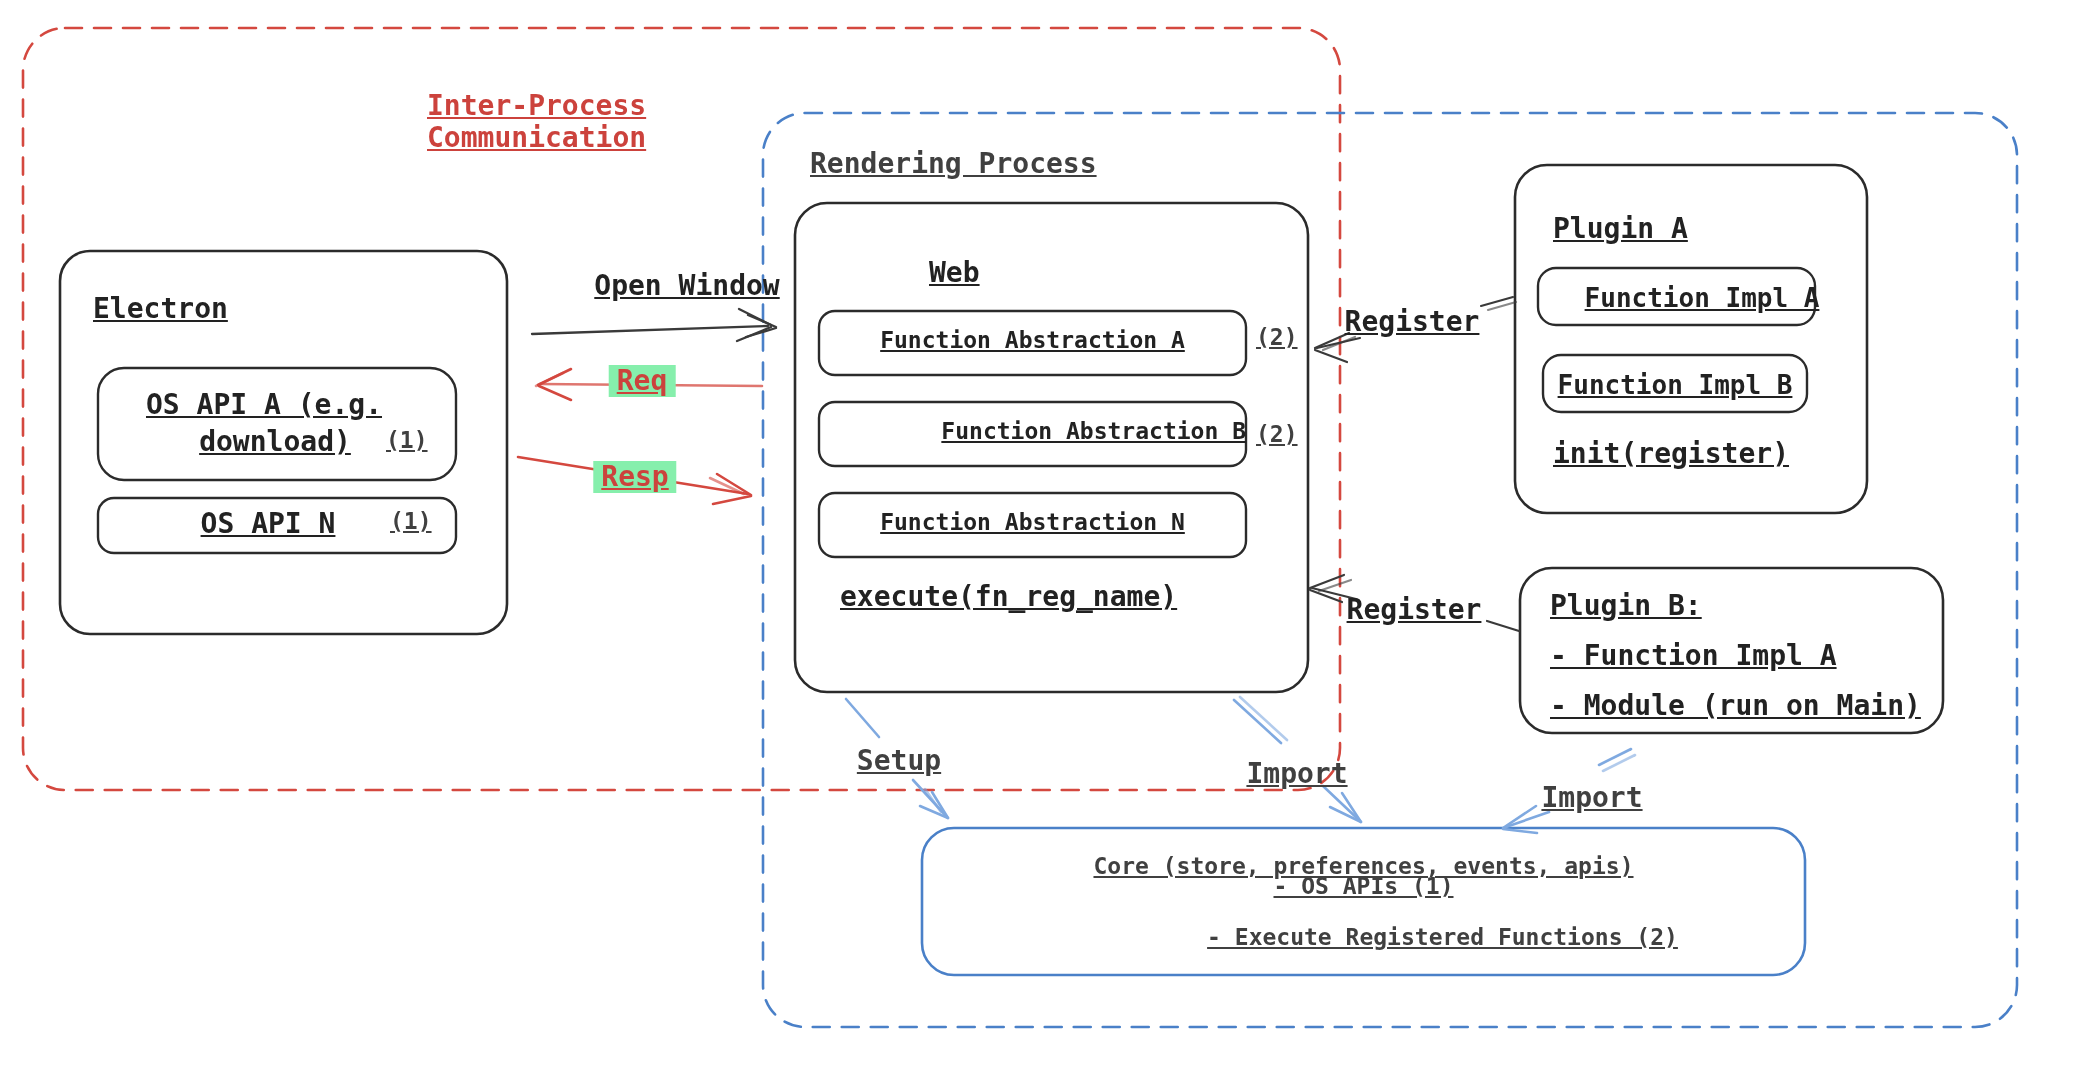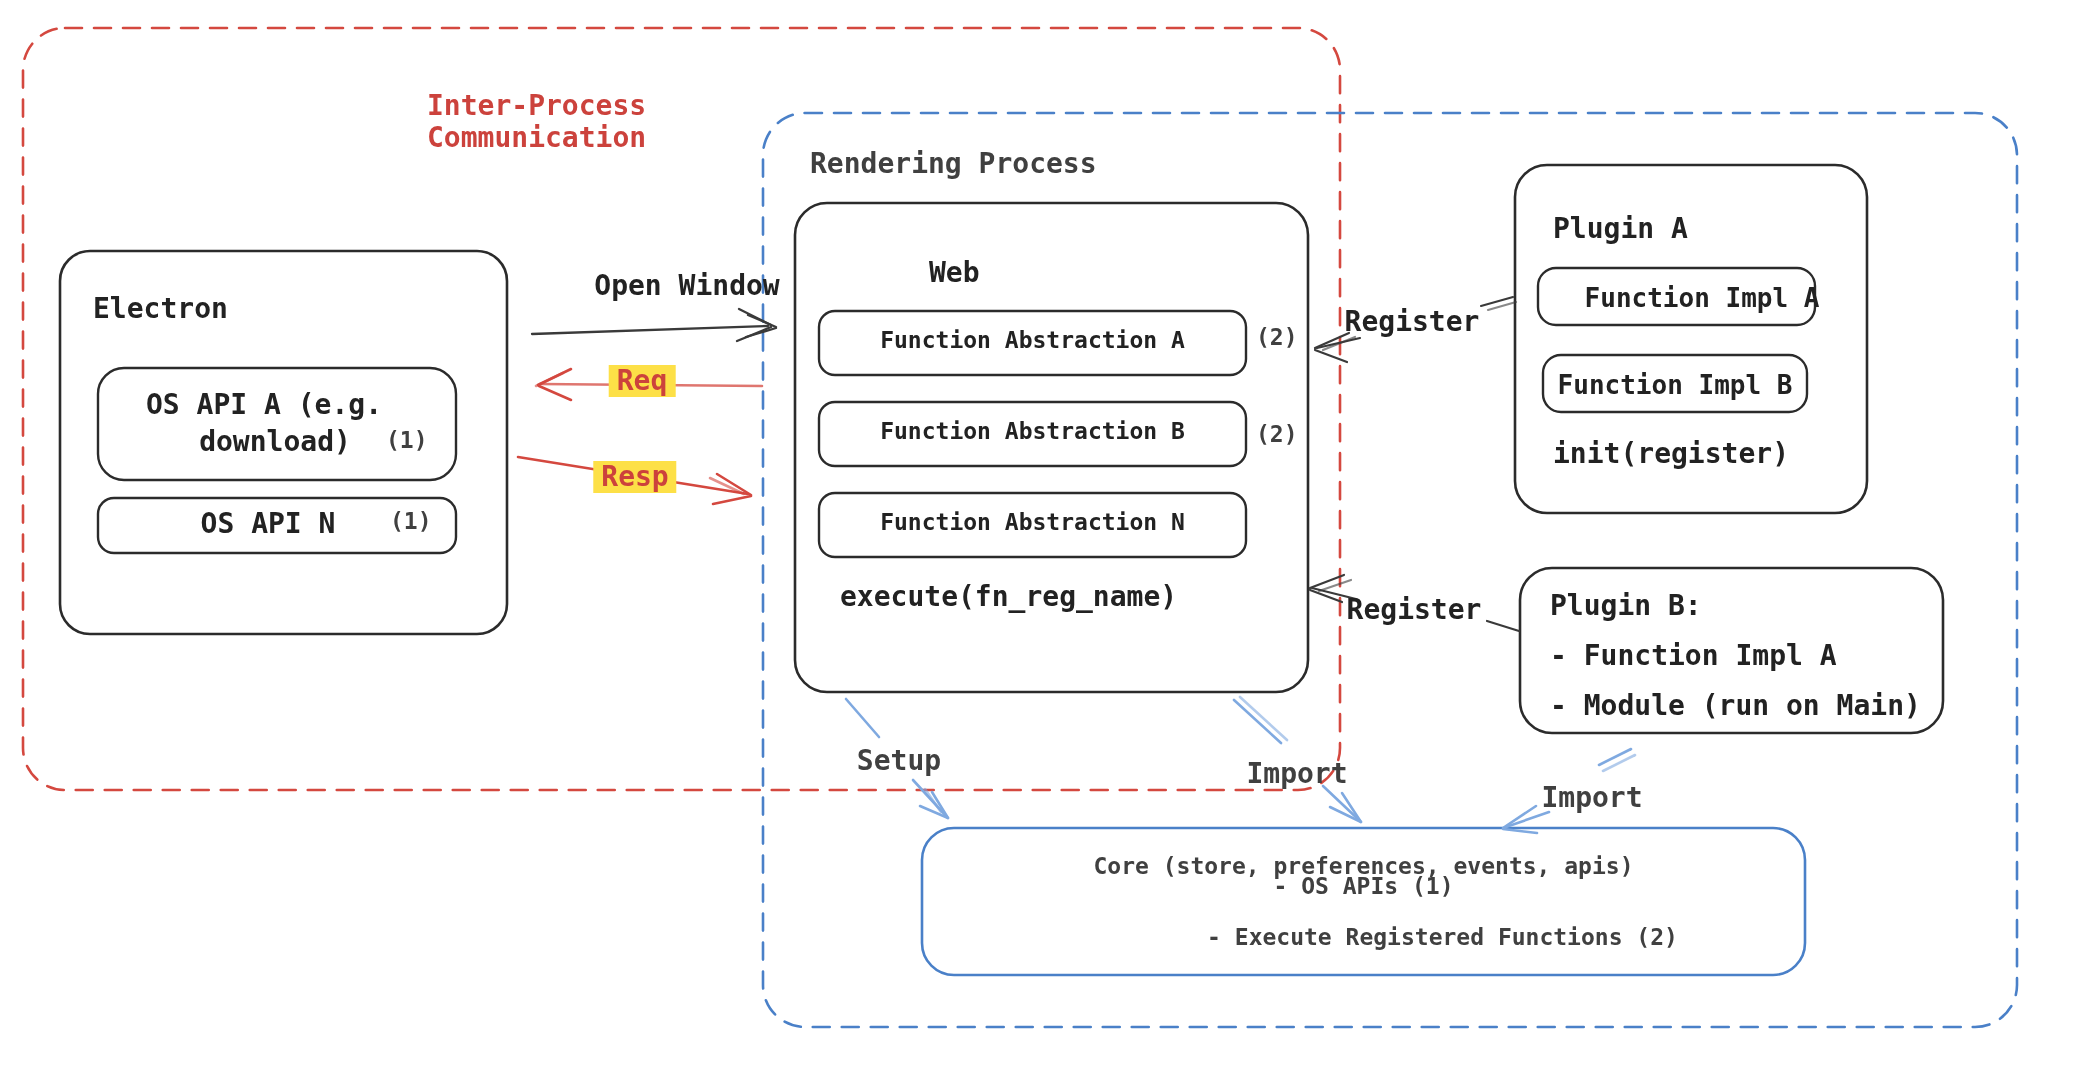--- a/index.html
+++ b/index.html
@@ -12,26 +12,27 @@
   }
   svg.layer{position:absolute;left:0;top:0;}
   .lbl{
     position:absolute;
     font-family:"DejaVu Sans Mono", monospace;
     font-weight:bold;
     font-size:28px;
     line-height:1.15;
     color:#222222;
     white-space:pre;
+    text-decoration:underline;
   }
   .red{color:#cc423c;}
   .blue{color:#404040;}
   .center{transform:translateX(-50%);}
   .boxcenter{text-align:center;}
-  .mask{background:#fde047;padding:0 8px;}
+  .mask{background:#86efac;padding:0 8px;}
   .sz26{font-size:26px;}
   .sz27{font-size:23px;}
 </style>
 </head>
 <body>
 
 <div class="canvas">
 
   <svg class="layer" width="2074" height="1066" viewBox="0 0 2074 1066" fill="none" stroke-linecap="round" stroke-linejoin="round">
 
@@ -130,21 +131,21 @@
   <div class="lbl blue sz27" style="left:386px;top:427px;">(1)</div>
   <div class="lbl center" style="left:268px;top:508px;">OS API N</div>
   <div class="lbl blue sz27" style="left:390px;top:508px;">(1)</div>
 
   <div class="lbl center" style="left:687px;top:270px;">Open Window</div>
   <div class="lbl red center mask" style="left:642px;top:365px;">Req</div>
   <div class="lbl red center mask" style="left:635px;top:461px;">Resp</div>
 
   <div class="lbl" style="left:929px;top:257px;">Web</div>
   <div class="lbl sz27 boxcenter" style="left:819px;top:327px;width:427px;">Function Abstraction A</div>
-  <div class="lbl sz27 boxcenter" style="left:819px;top:418px;width:427px;">Function Abstraction B</div>
+  <div class="lbl sz27 boxcenter" style="left:819px;top:418px;width:427px;text-align:right;">Function Abstraction B</div>
   <div class="lbl sz27 boxcenter" style="left:819px;top:509px;width:427px;">Function Abstraction N</div>
   <div class="lbl blue sz27" style="left:1256px;top:324px;">(2)</div>
   <div class="lbl blue sz27" style="left:1256px;top:421px;">(2)</div>
   <div class="lbl" style="left:840px;top:581px;">execute(fn_reg_name)</div>
 
   <div class="lbl center" style="left:1412px;top:306px;">Register</div>
   <div class="lbl center" style="left:1414px;top:594px;">Register</div>
 
   <div class="lbl" style="left:1553px;top:213px;">Plugin A</div>
   <div class="lbl sz26 boxcenter" style="left:1538px;top:284px;width:328px;">Function Impl A</div>

